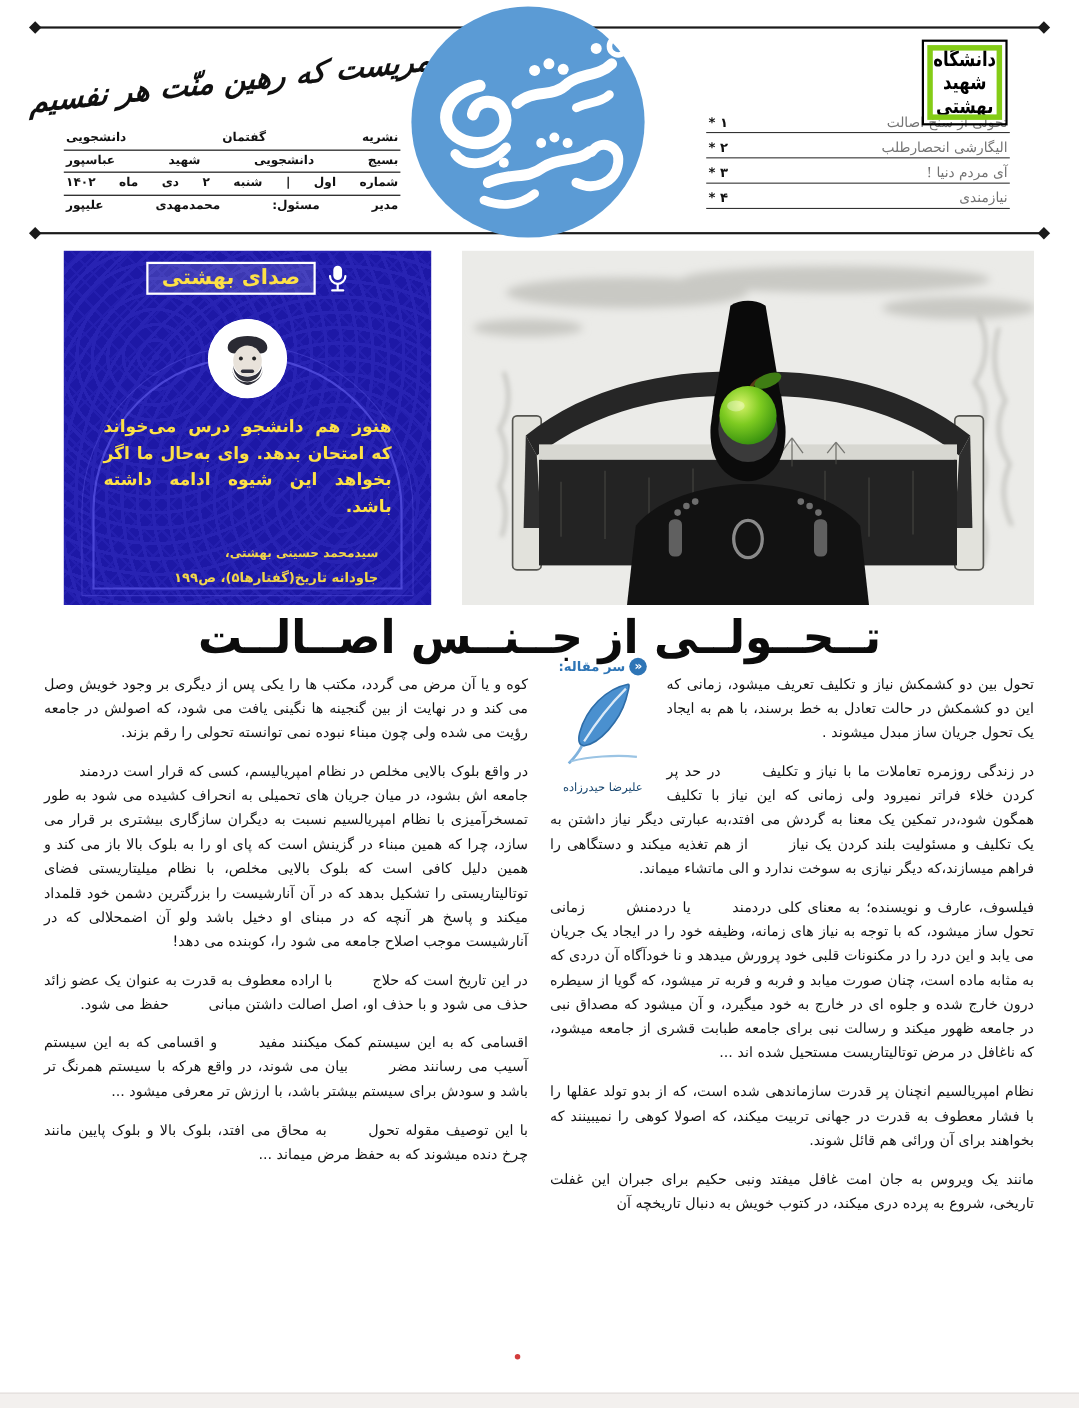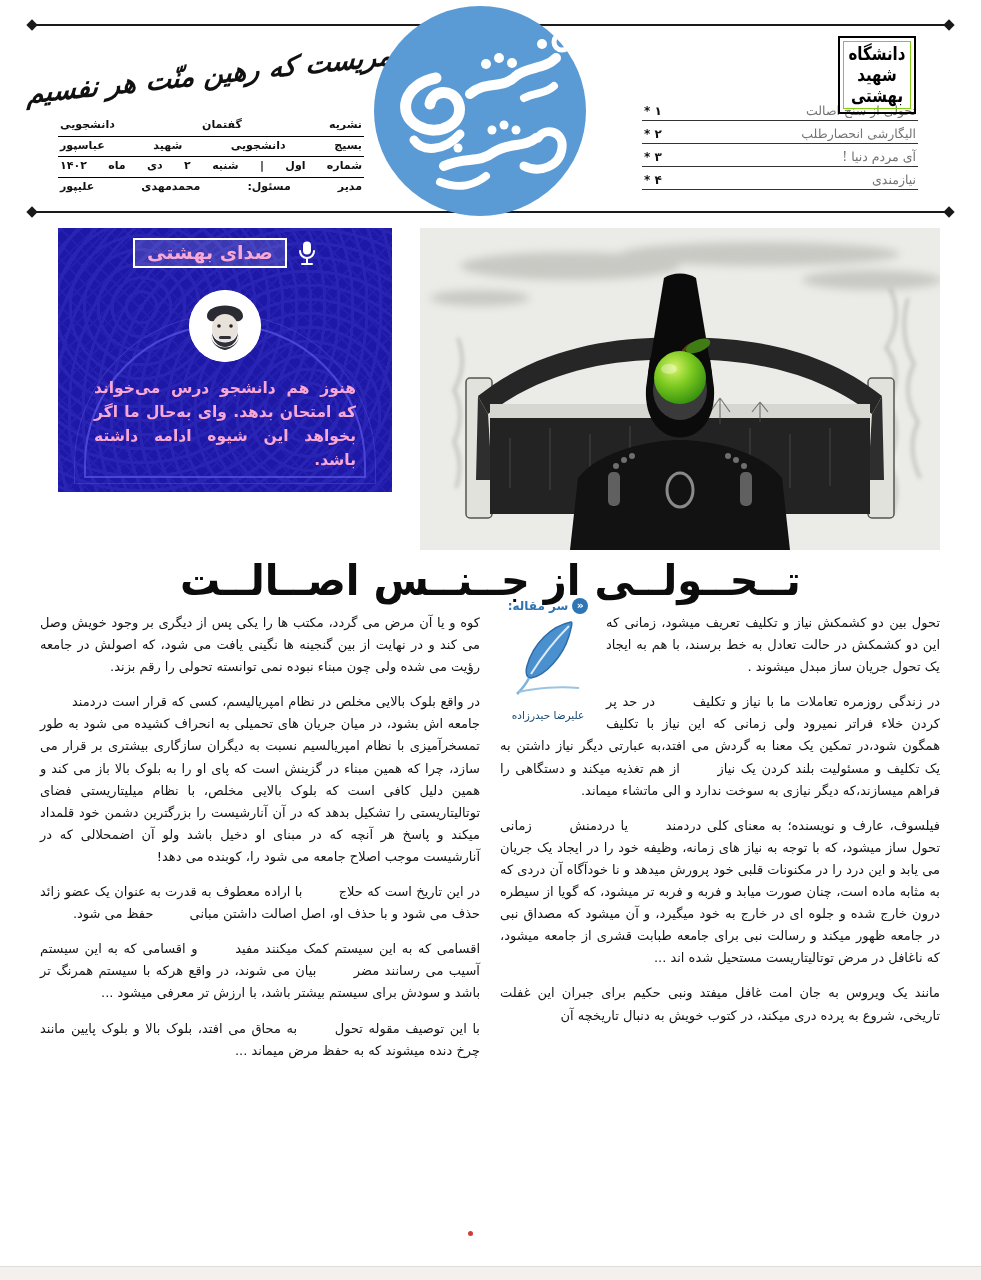--- a/index.html
+++ b/index.html
@@ -19,33 +19,33 @@
   .info-block .iline{display:block;font-size:11px;font-weight:bold;color:#111;
     border-bottom:1px solid #000000;padding:1px 2px 2px;line-height:16.5px;
     text-align:right;text-align-last:justify;white-space:nowrap;overflow:hidden;}
   .info-block .iline:last-child{border-bottom:none;}
   
   .logo-circle{position:absolute;left:374px;top:6px;width:212px;height:210px;border-radius:50%;
     background:#5b9bd5;z-index:2;}
   
   .seal{position:absolute;left:838px;top:36px;width:78px;height:78px;border:2px solid #000;
     box-sizing:border-box;padding:3px;z-index:1;}
-  .seal .seal-in{width:100%;height:100%;border:1px solid #84cc16;box-sizing:border-box;
+  .seal .seal-in{width:100%;height:100%;border:5px solid #84cc16;box-sizing:border-box;
     display:flex;align-items:center;justify-content:flex-start;overflow:hidden;}
   .seal .seal-txt{font-size:15px;font-weight:900;line-height:17px;color:#000;text-align:center;
     transform:scaleY(1.25);direction:rtl;letter-spacing:-1px;}
   
   .toc{position:absolute;left:642px;top:98px;width:276px;direction:rtl;}
   .toc .trow{display:flex;justify-content:space-between;align-items:flex-end;
     border-bottom:1.5px solid #333;padding:3px 2px 2px;height:23px;box-sizing:border-box;}
   .toc .ttl{font-size:12.5px;color:#737373;font-family:"DejaVu Serif",serif;}
   .toc .num{font-size:12px;color:#111;direction:ltr;font-weight:bold;}
   
-  .poster{position:absolute;left:58px;top:228px;width:334px;height:264px;background:#1d18a6;
-    overflow:hidden;color:#f9a8d4;direction:rtl;}
+  .poster{position:absolute;left:58px;top:228px;width:334px;height:322px;background:#1d18a6;
+    overflow:hidden;color:#fde047;direction:rtl;}
   .poster .tex{position:absolute;inset:0;opacity:.28;
     background:
      repeating-radial-gradient(circle at 25% 30%, #4a43d8 0 3px, transparent 3px 14px),
      repeating-radial-gradient(circle at 75% 70%, #4a43d8 0 3px, transparent 3px 14px),
      repeating-linear-gradient(45deg, #3a34c8 0 2px, transparent 2px 11px),
      repeating-linear-gradient(-45deg, #3a34c8 0 2px, transparent 2px 11px);}
   .poster .arch{position:absolute;left:26px;right:26px;top:96px;bottom:14px;
     border:2px solid #5550e0;border-radius:140px 140px 0 0;opacity:.8;}
   .poster .arch2{position:absolute;left:16px;right:16px;top:86px;bottom:8px;
     border:1px solid #4a44d0;border-radius:150px 150px 0 0;opacity:.6;}
@@ -289,20 +289,21 @@
           <path d="M18,62 C14,70 10,74 6,78" stroke="#7fb2dd" stroke-width="2.5" fill="none"></path>
           <path d="M8,76 C24,72 48,70 68,72" stroke="#9bc4e4" stroke-width="2" fill="none"></path>
         </g>
       </svg>
       <div class="eauthor">علیرضا حیدرزاده</div>
     </div>
     <div>
         <p><span>تحول بین دو کشمکش نیاز و تکلیف تعریف میشود، زمانی که این دو کشمکش در حالت تعادل به خط برسند، با هم به ایجاد یک تحول جریان ساز مبدل میشوند .</span></p>
         <p><span>در زندگی روزمره تعاملات ما با </span><b>نیاز و تکلیف</b><span> در حد پر کردن خلاء فراتر نمیرود ولی زمانی که این نیاز با تکلیف همگون شود،در تمکین یک معنا به گردش می افتد،به عبارتی دیگر </span><b>نیاز داشتن به یک تکلیف و مسئولیت بلند کردن یک نیاز</b><span> از هم تغذیه میکند و دستگاهی را فراهم میسازند،که دیگر نیازی به سوخت ندارد و الی ماتشاء میماند.</span></p>
         <p><span>فیلسوف، عارف و نویسنده؛ به معنای کلی </span><b>دردمند</b><span> یا </span><b>دردمنش</b><span> زمانی تحول ساز میشود، که با توجه به نیاز های زمانه، وظیفه خود را در ایجاد یک جریان می یابد و این درد را در مکنونات قلبی خود پرورش میدهد و نا خودآگاه آن دردی که به مثابه ماده است، چنان صورت میابد و فربه و فربه تر میشود، که گویا از سیطره درون خارج شده و جلوه ای در خارج به خود میگیرد، و آن میشود که مصداق نبی در جامعه ظهور میکند و رسالت نبی برای جامعه طبابت قشری از جامعه میشود، که ناغافل در مرض توتالیتاریست مستحیل شده اند ...</span></p>
+        <p><span>نظام امپریالسیم انچنان پر قدرت سازماندهی شده است، که از بدو تولد عقلها را با فشار معطوف به قدرت در جهانی تربیت میکند، که اصولا کوهی را نمیبینند که بخواهند برای آن ورائی هم قائل شوند.</span></p>
         <p><span>مانند یک ویروس به جان امت غافل میفتد ونبی حکیم برای جبران این غفلت تاریخی، شروع به پرده دری میکند، در کتوب خویش به دنبال تاریخچه آن</span></p>
       </div>
   </div>
 
   <div class="col col-left" dir="rtl">
       <p><span>کوه و یا آن مرض می گردد، مکتب ها را یکی پس از دیگری بر وجود خویش وصل می کند و در نهایت از بین گنجینه ها نگینی یافت می شود، که اصولش در جامعه رؤیت می شده ولی چون مبناء نبوده نمی توانسته تحولی را رقم بزند.</span></p>
       <p><span>در واقع بلوک بالایی مخلص در نظام امپریالیسم، کسی که قرار است </span><b>دردمند</b><span> جامعه اش بشود، در میان جریان های تحمیلی به انحراف کشیده می شود به طور تمسخرآمیزی با نظام امپریالسیم نسبت به دیگران سازگاری بیشتری بر قرار می سازد، چرا که همین مبناء در گزینش است که پای او را به بلوک بالا باز می کند و همین دلیل کافی است که بلوک بالایی مخلص، با نظام میلیتاریستی فضای توتالیتاریستی را تشکیل بدهد که در آن آنارشیست را بزرگترین دشمن خود قلمداد میکند و پاسخ هر آنچه که در مبنای او دخیل باشد ولو آن اضمحلالی که در آنارشیست موجب اصلاح جامعه می شود را، کوبنده می دهد!</span></p>
       <p><span>در این تاریخ است که </span><b>حلاج</b><span> با اراده معطوف به قدرت به عنوان یک عضو زائد حذف می شود و با حذف او، اصل اصالت داشتن </span><b>مبانی</b><span> حفظ می شود.</span></p>
       <p><span>اقسامی که به این سیستم کمک میکنند </span><b>مفید</b><span> و اقسامی که به این سیستم آسیب می رسانند </span><b>مضر</b><span> بیان می شوند، در واقع هرکه با سیستم همرنگ تر باشد و سودش برای سیستم بیشتر باشد، با ارزش تر معرفی میشود ...</span></p>
       <p><span>با این توصیف مقوله </span><b>تحول</b><span> به محاق می افتد، بلوک بالا و بلوک پایین مانند چرخ دنده میشوند که به حفظ مرض میماند ...</span></p>

